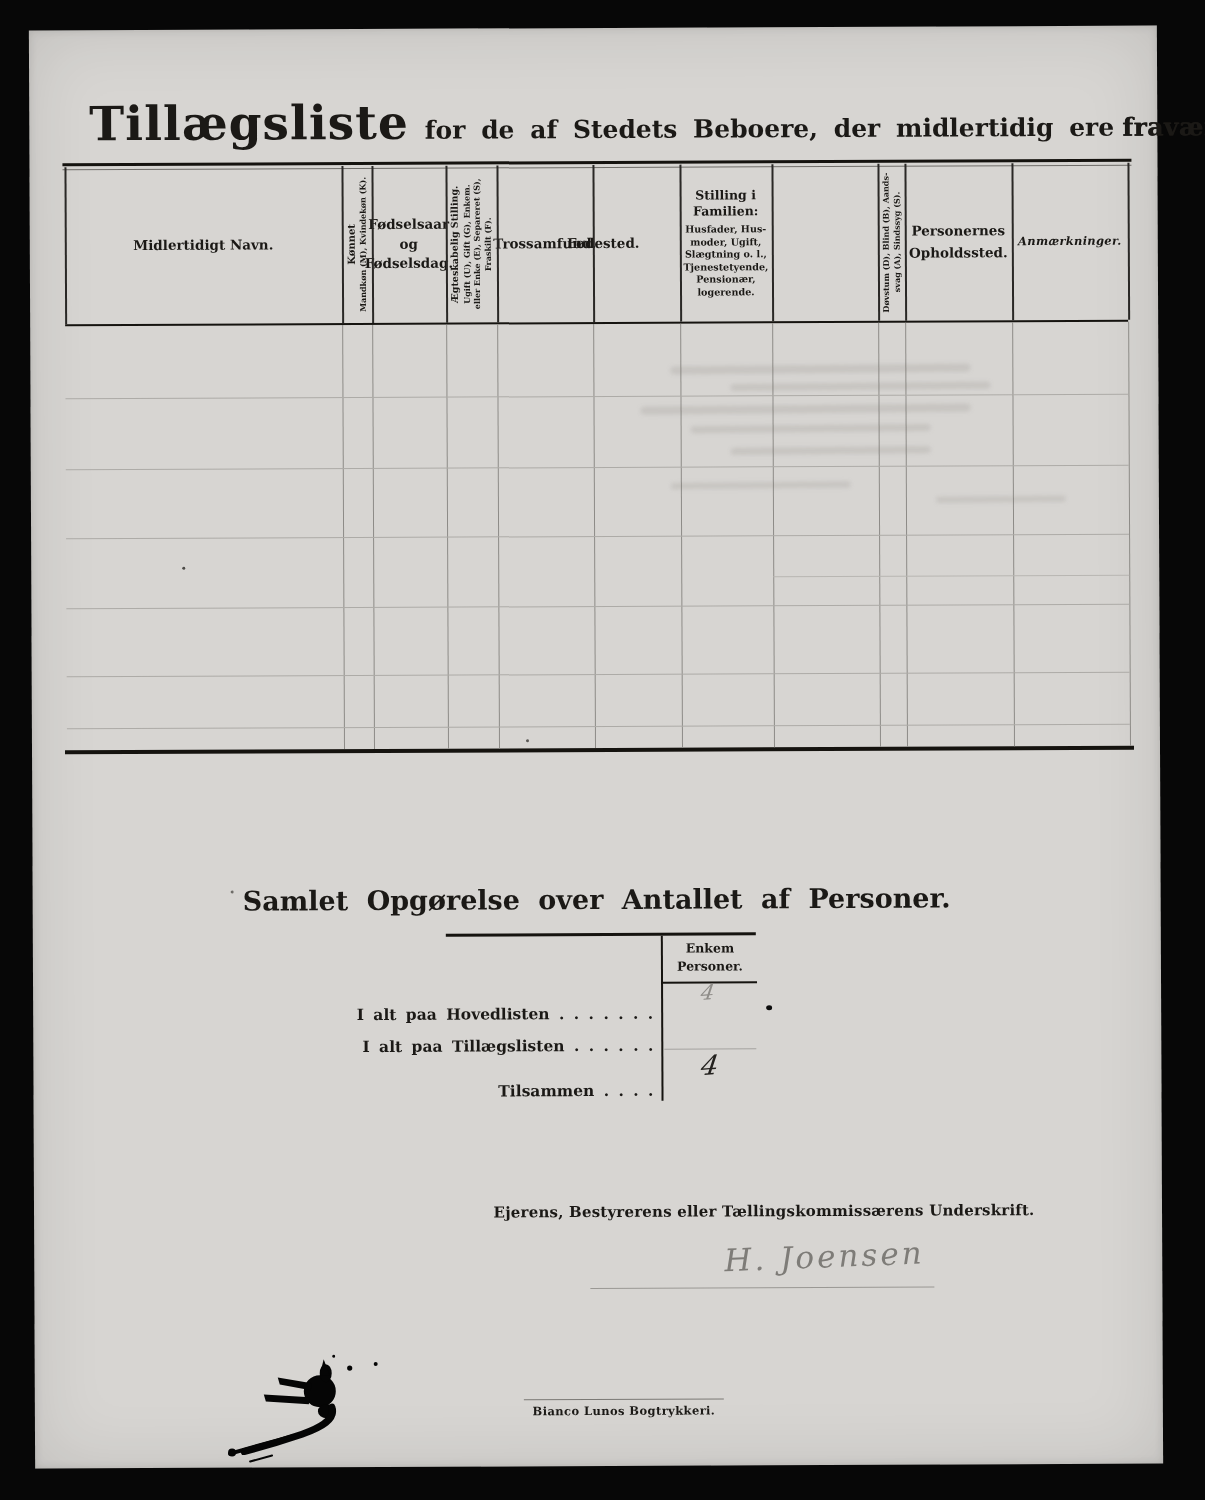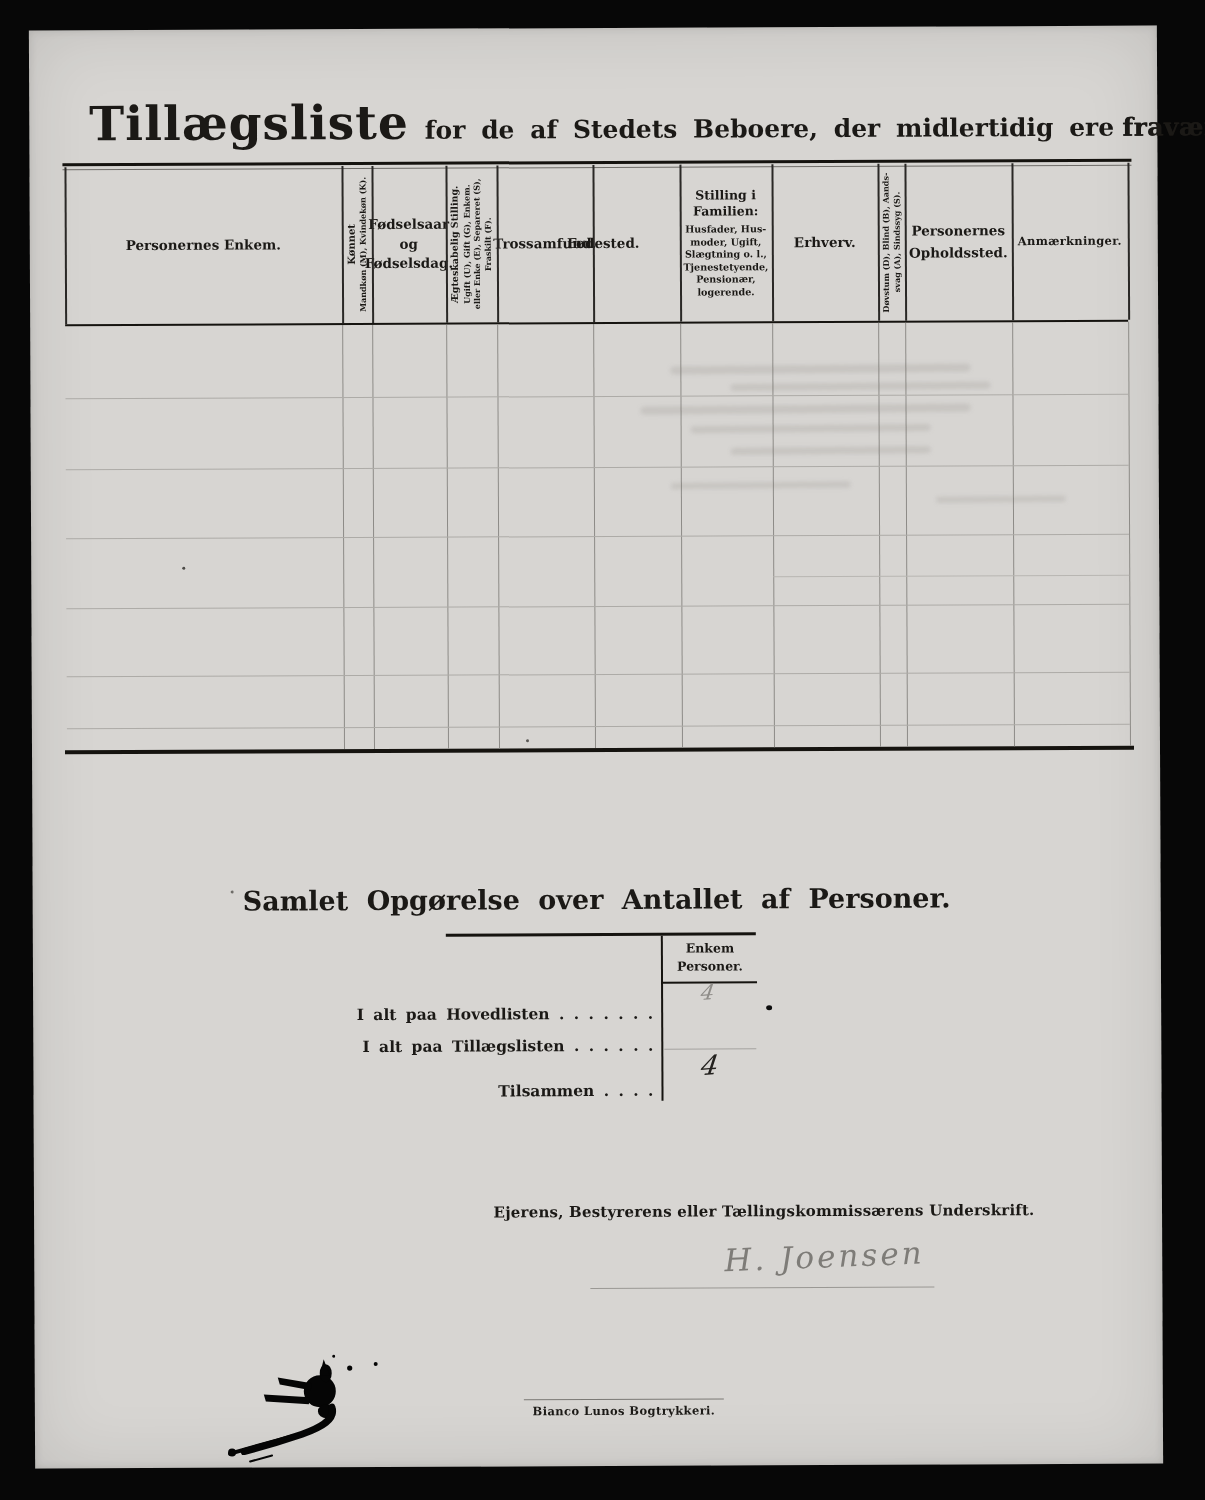--- a/index.html
+++ b/index.html
@@ -15,21 +15,21 @@
   .t-main{font-size:47px;font-weight:700;letter-spacing:1px;}
   .t-sub{font-size:25px;font-weight:700;margin-left:16px;word-spacing:7px;}
   .t-sub-bold{font-size:25px;font-weight:700;margin-left:8px;letter-spacing:0.5px;
               text-shadow:0.6px 0 0 #1b1916;}
   
   .rule{position:absolute;background:#15130f;}
   .hcell{position:absolute;top:137px;height:157px;display:flex;flex-direction:column;
          align-items:center;justify-content:center;text-align:center;}
   .hcell.rotcell{flex-direction:row;gap:2px;}
   .h-label{font-weight:700;font-size:13.5px;line-height:1.5;white-space:pre-line;}
-  .h-label.small{font-size:11.5px;letter-spacing:0.3px;}
+  .h-label.small{font-size:11.5px;letter-spacing:0.3px;font-style:italic;}
   .h-title{font-weight:700;font-size:12.5px;line-height:1.3;white-space:pre-line;margin-bottom:4px;}
   .h-sub{font-weight:700;font-size:9.6px;line-height:1.3;white-space:pre-line;}
   .rot{writing-mode:vertical-rl;transform:rotate(180deg);text-orientation:mixed;
        font-weight:700;line-height:1.1;}
   .rot.big{font-size:10px;}
   .rot.small{font-size:8px;}
   
   .s-heading{position:absolute;left:0;top:856px;width:1128px;text-align:center;
              font-size:27px;font-weight:700;word-spacing:9px;}
   .s-label{position:absolute;width:300px;left:320px;text-align:right;
@@ -59,21 +59,21 @@
   <div class="title-row">
     <span class="t-main">Tillægsliste</span><span class="t-sub">for de af Stedets Beboere, der midlertidig ere</span><span class="t-sub t-sub-bold">fraværende.</span>
   </div>
 
   <div class="rule" style="left:33px;top:133px;width:1069px;height:3px;"></div>
   <div class="rule" style="left:33px;top:139px;width:1069px;height:1px;background:#6f6d69;"></div>
   <div class="rule" style="left:35px;top:294px;width:1063px;height:2px;"></div>
   <div class="rule" style="left:33px;top:720px;width:1069px;height:4px;"></div>
 
   <div class="hcell" style="left: 35px; width: 277px;">
-    <span class="h-label">Personernes Enkem.</span>
+    <span class="h-label">Midlertidigt Navn.</span>
   </div>
   <div class="hcell rotcell" style="left: 312px; width: 30px;">
     <span class="rot big">Kønnet</span>
     <span class="rot small">Mandkøn (M), Kvindekøn (K).</span>
   </div>
   <div class="hcell" style="left: 342px; width: 74px;">
     <span class="h-label" style="line-height:1.45;">Fødselsaar
 og
 Fødselsdag.</span>
   </div>
@@ -91,23 +91,20 @@
   </div>
   <div class="hcell" style="left: 650px; width: 92px;">
     <span class="h-title">Stilling i
 Familien:</span>
     <span class="h-sub">Husfader, Hus-
 moder, Ugift,
 Slægtning o. l.,
 Tjenestetyende,
 Pensionær,
 logerende.</span>
-  </div>
-  <div class="hcell" style="left: 742px; width: 106px;">
-    <span class="h-label">Erhverv.</span>
   </div>
   <div class="hcell rotcell" style="left: 848px; width: 27px;">
     <span class="rot small">Døvstum (D), Blind (B), Aands-</span>
     <span class="rot small">svag (A), Sindssyg (S).</span>
   </div>
   <div class="hcell" style="left: 875px; width: 107px;">
     <span class="h-label" style="line-height:1.6;">Personernes
 Opholdssted.</span>
   </div>
   <div class="hcell" style="left: 982px; width: 116px;">

